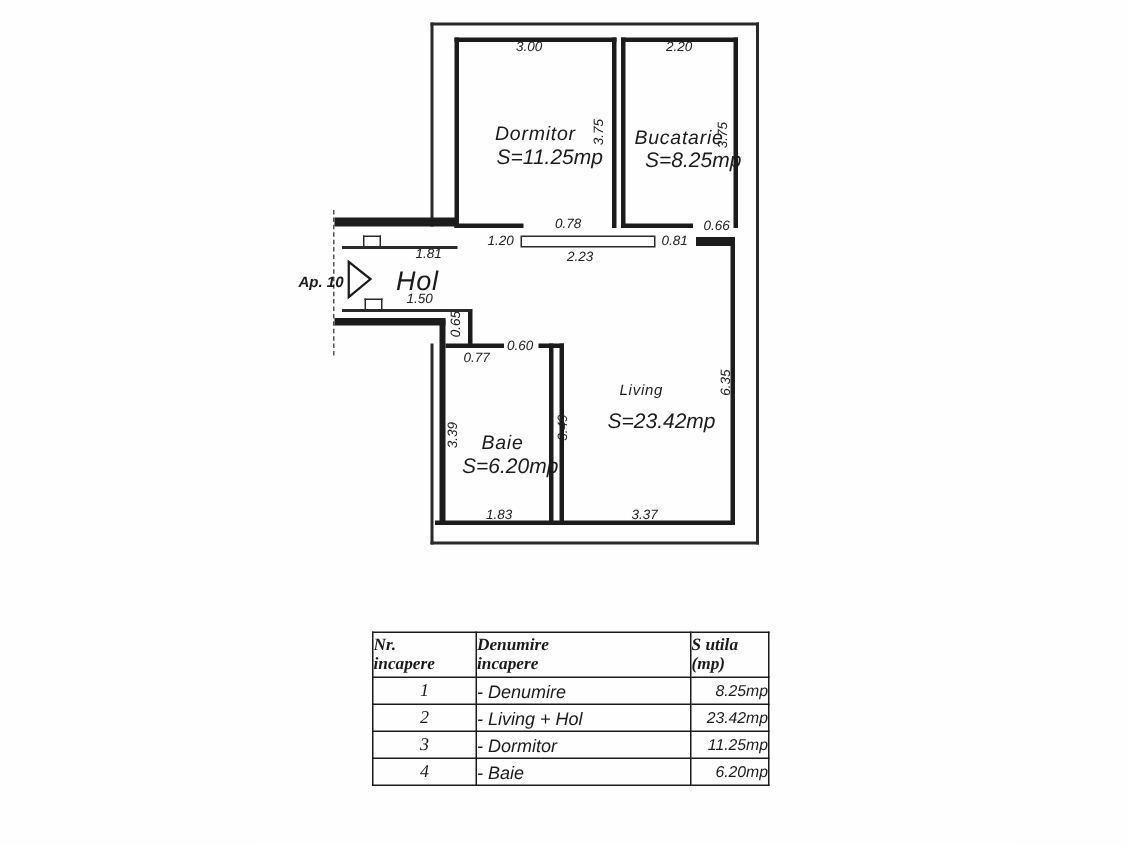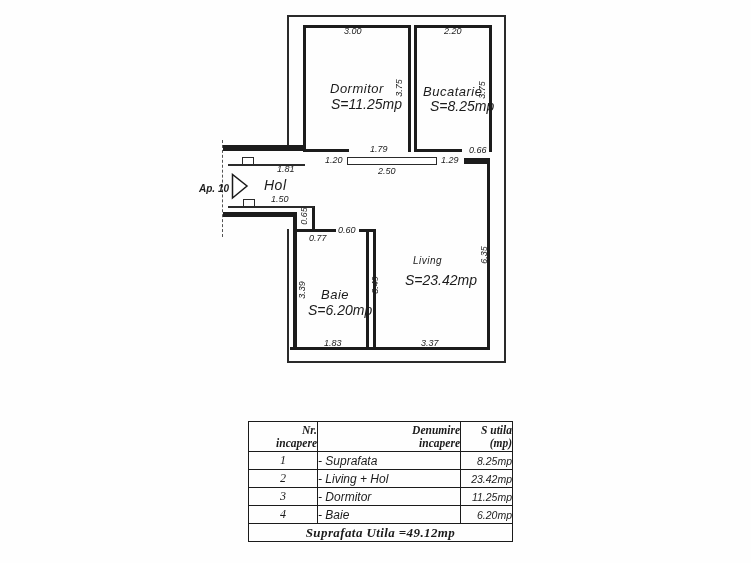--- a/index.html
+++ b/index.html
@@ -15,21 +15,21 @@
   .dim.rot{transform:rotate(-90deg);transform-origin:center;}
   .room-name{position:absolute;font-style:italic;font-size:13px;color:#1b1b1b;white-space:nowrap;letter-spacing:.5px;}
   .room-area{position:absolute;font-style:italic;font-size:14px;color:#1b1b1b;white-space:nowrap;}
   .entry-label{position:absolute;font-style:italic;font-size:10px;font-weight:bold;color:#1b1b1b;white-space:nowrap;}
   .door-tri{position:absolute;}
   
   .tbl-wrap{position:absolute;left:248px;top:421px;}
   table.summary{border-collapse:collapse;table-layout:fixed;width:264px;
       font-family:"Liberation Serif",serif;}
   table.summary td,table.summary th{border:1.6px solid #1b1b1b;padding:0;overflow:hidden;}
-  th.hdr{font-style:italic;font-weight:bold;font-size:11.5px;line-height:12.5px;height:29px;text-align:right;}
+  th.hdr{font-style:italic;font-weight:bold;font-size:11.5px;line-height:12.5px;height:29px;text-align:left;}
   td.nr{font-style:italic;font-size:12px;text-align:center;height:17px;}
   td.nm{font-style:italic;font-size:12px;text-align:left;padding-left:14px;
         font-family:"Liberation Sans",sans-serif;}
   td.ar{font-style:italic;font-size:10.5px;text-align:right;padding-right:6px;
         font-family:"Liberation Sans",sans-serif;}
   td.ftr{font-style:italic;font-weight:bold;font-size:13px;text-align:center;height:17px;letter-spacing:.4px;}
 </style>
 </head>
 <body>
 
@@ -76,35 +76,35 @@
     <div class="dashed" style="left:222px;top:140px;height:97px"></div>
 
     <svg class="door-tri" style="left:231px;top:173px" width="18" height="27">
       <polygon points="1.5,1.5 1.5,25 16,13" fill="#fff" stroke="#1b1b1b" stroke-width="1.5"></polygon>
     </svg>
 
     <div class="room-name" style="left:330px;top:81px">Dormitor</div>
     <div class="room-area" style="left:331px;top:96px">S=11.25mp</div>
     <div class="room-name" style="left:423px;top:84px">Bucatarie</div>
     <div class="room-area" style="left:430px;top:98px">S=8.25mp</div>
-    <div class="room-name" style="left:264px;top:177px;font-size:14px">Hol</div>
+    <div class="room-name" style="left:264px;top:177px;font-size:18px">Hol</div>
     <div class="room-name" style="left:321px;top:287px">Baie</div>
     <div class="room-area" style="left:308px;top:302px">S=6.20mp</div>
     <div class="room-name" style="left:413px;top:255px;font-size:10px">Living</div>
     <div class="room-area" style="left:405px;top:272px">S=23.42mp</div>
     <div class="entry-label" style="left:199px;top:183px">Ap. 10</div>
 
     <div class="dim" style="left:344px;top:26px">3.00</div>
     <div class="dim" style="left:444px;top:26px">2.20</div>
     <div class="dim rot" style="left:390px;top:83px">3.75</div>
     <div class="dim rot" style="left:473px;top:85px">3.75</div>
-    <div class="dim" style="left:370px;top:144px">1.79</div>
+    <div class="dim" style="left:370px;top:144px">0.78</div>
     <div class="dim" style="left:325px;top:155px">1.20</div>
-    <div class="dim" style="left:378px;top:166px">2.50</div>
-    <div class="dim" style="left:441px;top:155px">1.29</div>
+    <div class="dim" style="left:378px;top:166px">2.23</div>
+    <div class="dim" style="left:441px;top:155px">0.81</div>
     <div class="dim" style="left:469px;top:145px">0.66</div>
     <div class="dim" style="left:277px;top:164px">1.81</div>
     <div class="dim" style="left:271px;top:194px">1.50</div>
     <div class="dim rot" style="left:295px;top:211px">0.65</div>
     <div class="dim" style="left:309px;top:233px">0.77</div>
     <div class="dim" style="left:338px;top:225px">0.60</div>
     <div class="dim rot" style="left:293px;top:285px">3.39</div>
     <div class="dim rot" style="left:366px;top:280px">3.49</div>
     <div class="dim" style="left:324px;top:338px">1.83</div>
     <div class="dim rot" style="left:475px;top:250px">6.35</div>
@@ -128,37 +128,34 @@
           <div>Denumire</div>
           <div>incapere</div>
         </th>
         <th class="hdr">
           <div>S  utila</div>
           <div>(mp)</div>
         </th>
       </tr>
       <tr>
         <td class="nr">1</td>
-        <td class="nm">- Suprafata</td>
+        <td class="nm">- Denumire</td>
         <td class="ar">8.25mp</td>
       </tr>
       <tr>
         <td class="nr">2</td>
         <td class="nm">- Living + Hol</td>
         <td class="ar">23.42mp</td>
       </tr>
       <tr>
         <td class="nr">3</td>
         <td class="nm">- Dormitor</td>
         <td class="ar">11.25mp</td>
       </tr>
       <tr>
         <td class="nr">4</td>
         <td class="nm">- Baie</td>
         <td class="ar">6.20mp</td>
       </tr>
-      <tr>
-        <td class="ftr" colspan="3">Suprafata  Utila  =49.12mp</td>
-      </tr>
     </tbody>
       </table>
   </div>
 </div>
 
 </body></html>

